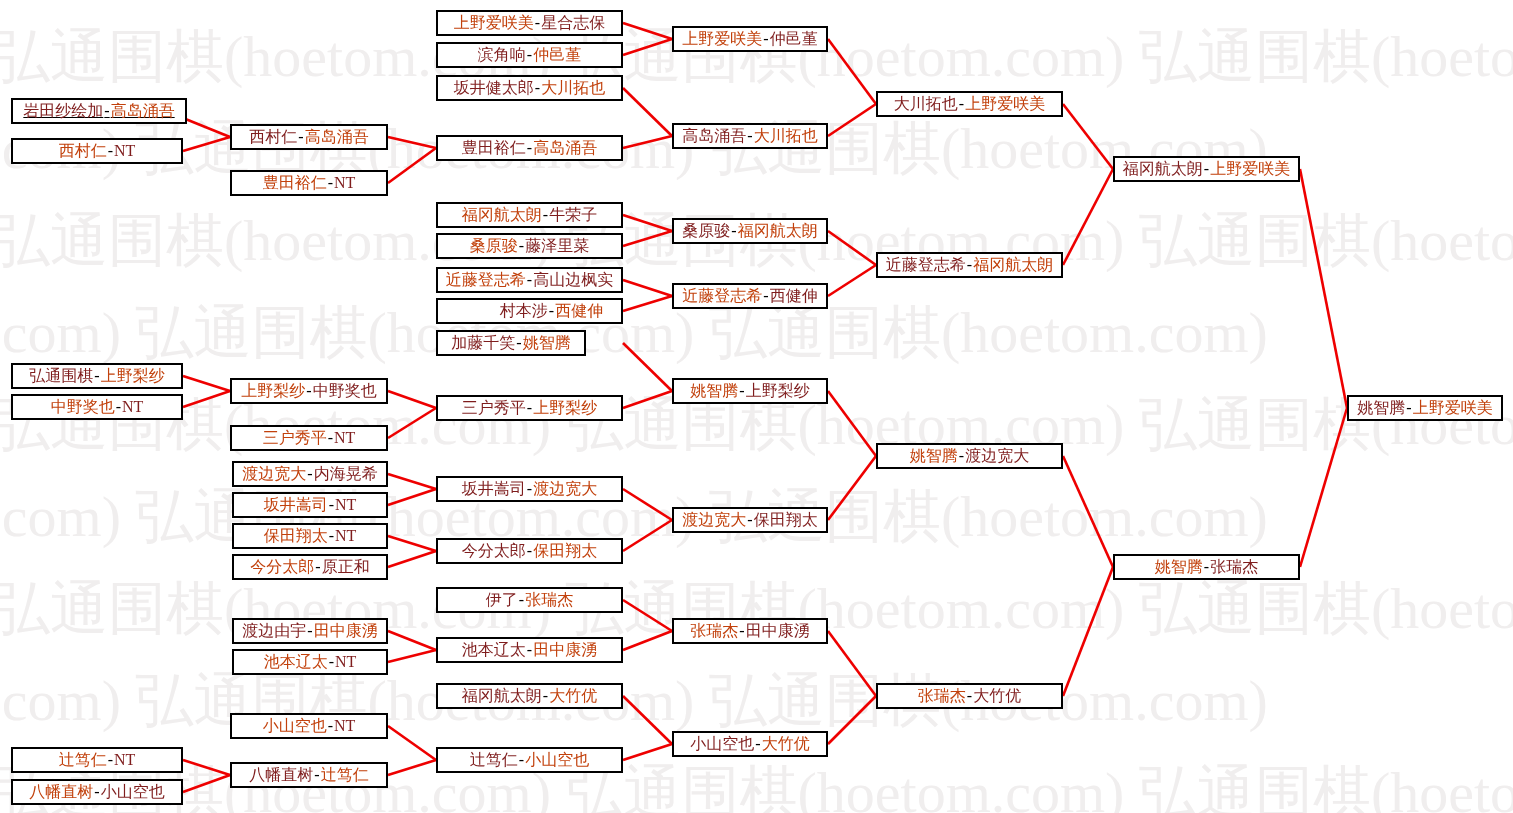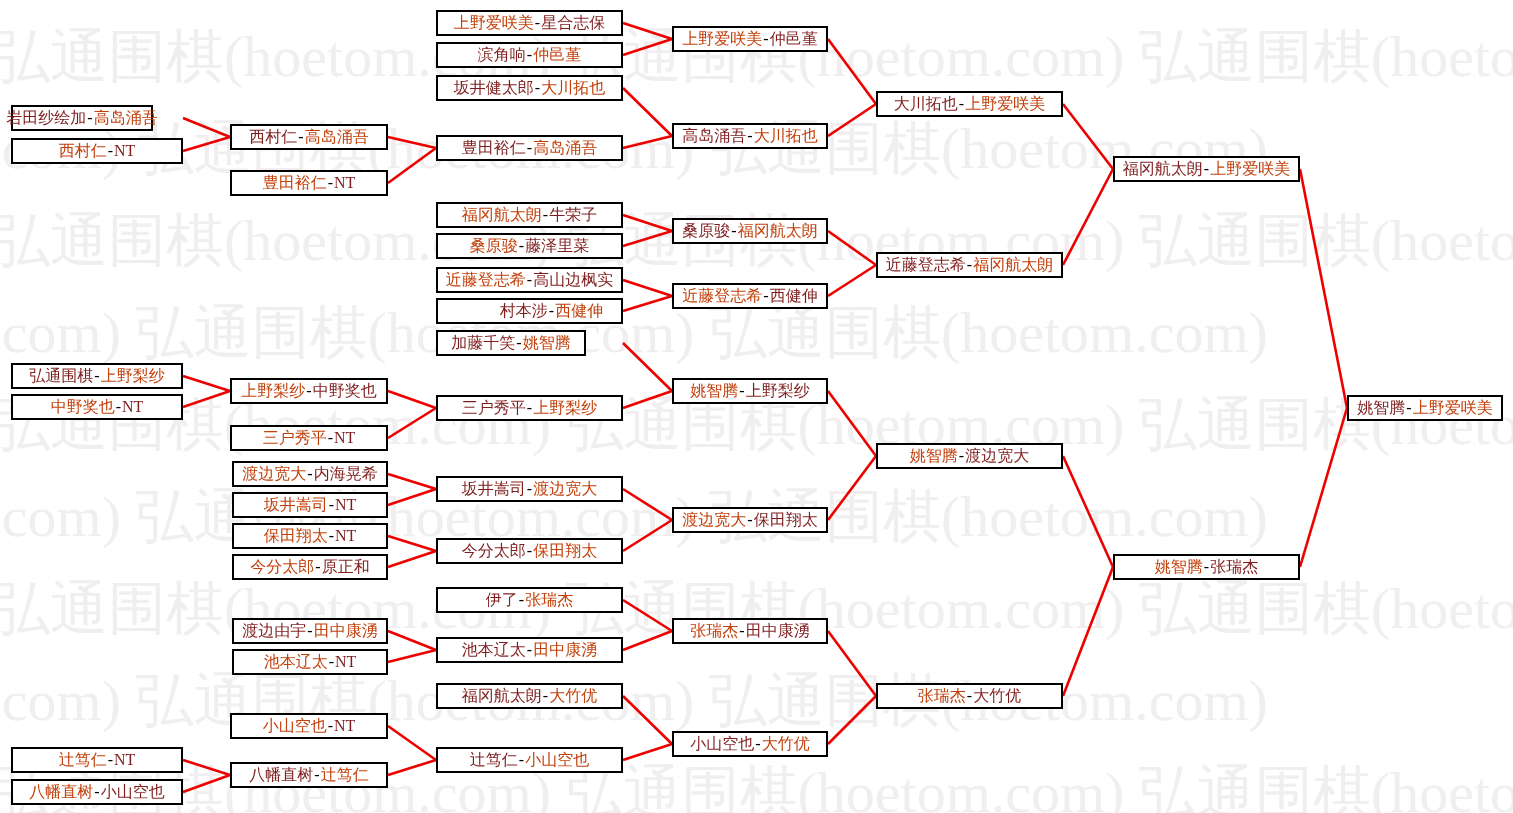--- a/index.html
+++ b/index.html
@@ -80,21 +80,21 @@
       <line x1="828" y1="631" x2="876" y2="696"></line>
       <line x1="828" y1="744" x2="876" y2="696"></line>
       <line x1="1063" y1="104" x2="1113" y2="169"></line>
       <line x1="1063" y1="265" x2="1113" y2="169"></line>
       <line x1="1063" y1="456" x2="1113" y2="567"></line>
       <line x1="1063" y1="696" x2="1113" y2="567"></line>
       <line x1="1300" y1="169" x2="1347" y2="408"></line>
       <line x1="1300" y1="567" x2="1347" y2="408"></line>
     </svg>
   <div class="boxes">
-      <div class="match-box" style="left: 11px; top: 105px; width: 142px; height: 26px;">
+      <div class="match-box" style="left: 11px; top: 98px; width: 176px; height: 26px; text-decoration: underline;">
         <span class="lose">岩田纱绘加</span>
         <span class="sep">-</span>
         <span class="win">高岛涌吾</span>
       </div>
       <div class="match-box" style="left: 11px; top: 138px; width: 172px; height: 26px;">
         <span class="win">西村仁</span>
         <span class="sep">-</span>
         <span class="lose">NT</span>
       </div>
       <div class="match-box" style="left: 11px; top: 363px; width: 172px; height: 26px;">

